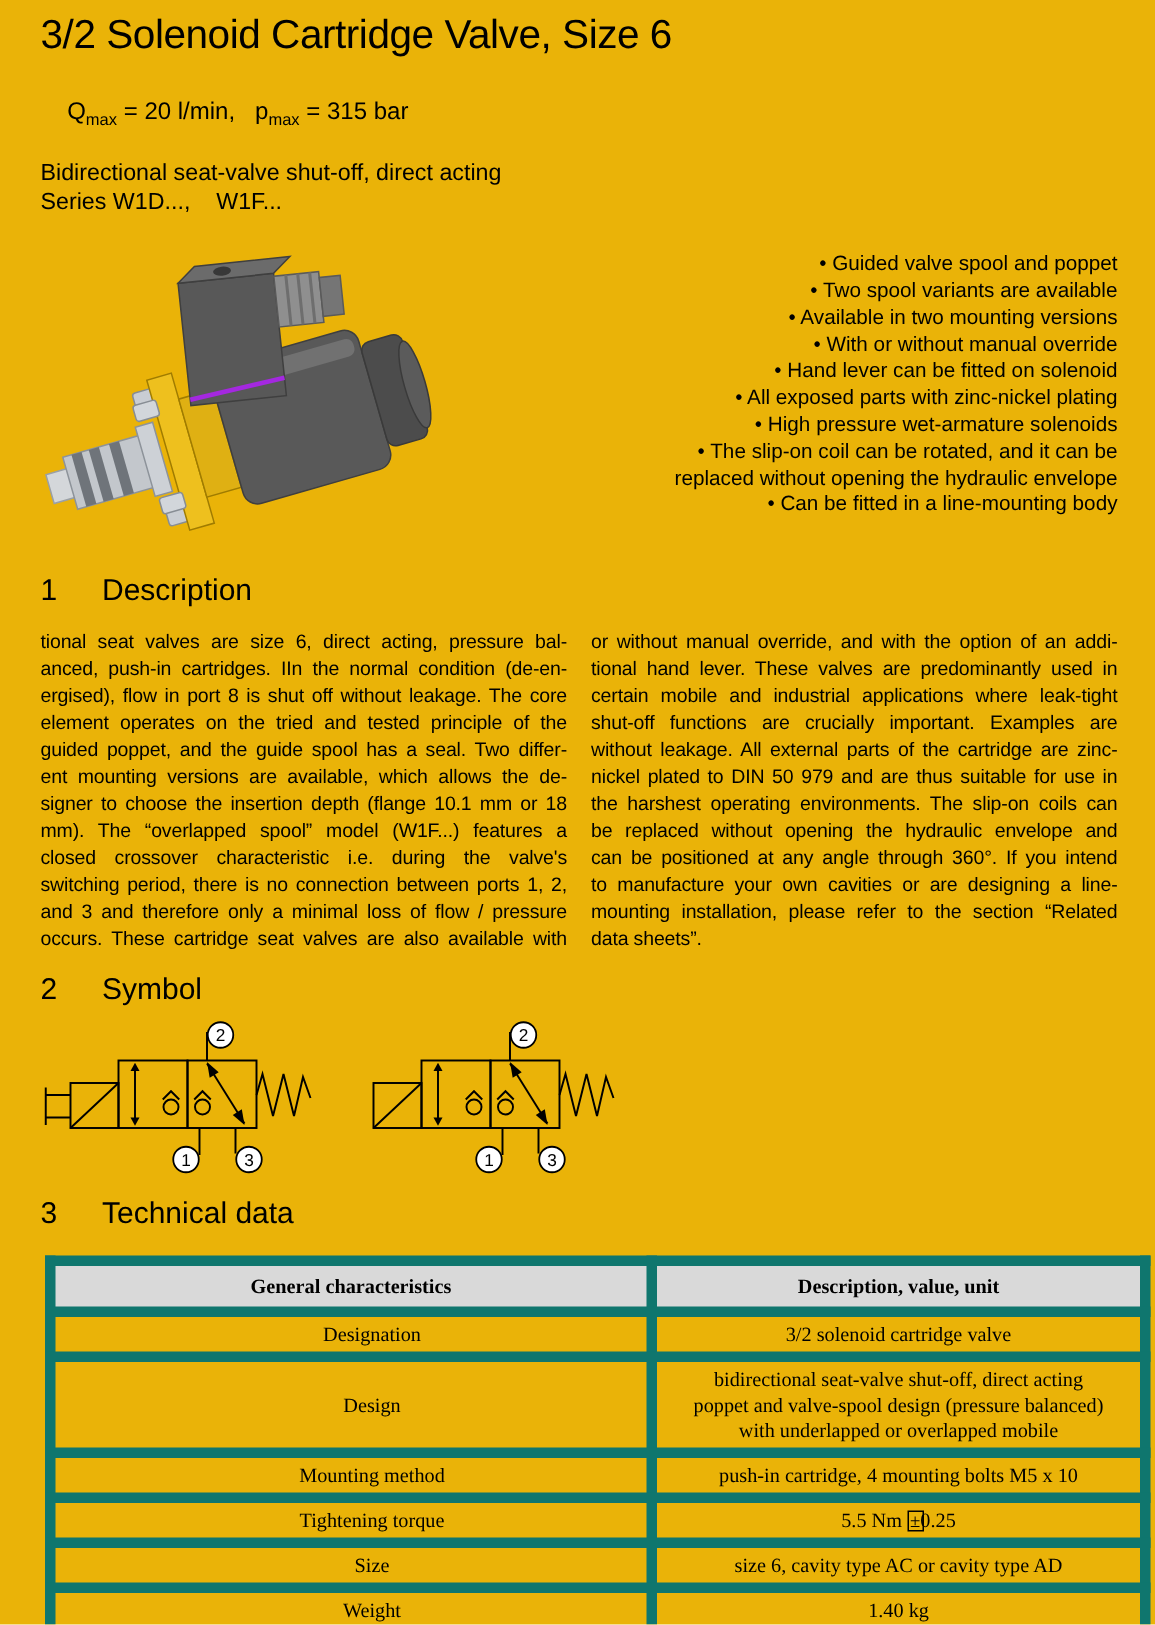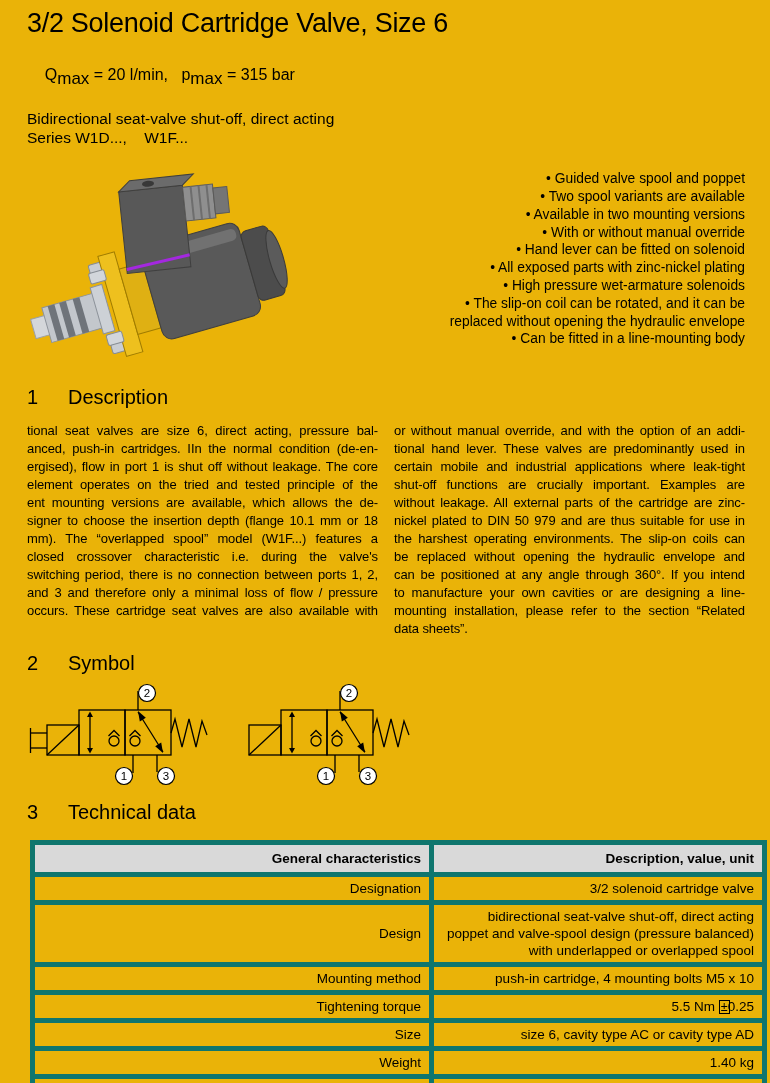--- a/index.html
+++ b/index.html
@@ -4,42 +4,42 @@
 <style>
   html,body { margin:0; padding:0; background:#fff; }
   .page {
     width:770px; height:1083px; box-sizing:border-box;
     padding:8px 25px 0 27px; background:#eab308; color:#000;
     font-family:"Liberation Sans","DejaVu Sans",sans-serif;
     overflow:hidden; position:relative;
   }
   .title { font-size:27px; font-weight:400; margin:0 0 9px; letter-spacing:-0.3px; }
   .spec-line { font-size:16px; white-space:pre; margin:0 0 2px; }
-  .spec-line sub { font-size:17px; }
+  .spec-line sub { font-size:11px; }
   .subtitle, .series { font-size:15.5px; line-height:19px; white-space:pre; }
   .hero { display:flex; margin-top:23px; height:202px; }
   .product-figure { width:272px; height:202px; flex:0 0 auto; }
   .feature-list { list-style:none; margin:0 0 0 91px; padding:0; width:372px;
     font-size:13.8px; line-height:17.8px;text-align:right; }
   .feature-list li { padding-left:12px; text-indent:-12px; white-space:pre-line; }
   .feature-list li::before { content:"\2022  "; }
   .sec-head { display:flex; font-size:20px; font-weight:400; margin:14px 0 0; }
   .sec-num { width:41px; }
   .desc-cols { display:flex; justify-content:space-between; margin-top:13px; width:718px; }
   .desc-col { width:351px; font-size:13px; line-height:18px; letter-spacing:-0.1px; }
   .tline { text-align:justify; text-align-last:justify; }
   .tline-last { text-align-last:left; }
   .symbols-row { display:flex; margin-top:8px; }
   .symbol-2 { margin-left:12px; }
   .valve-symbol text { font-size:11.5px; fill:#000; }
   .tech-table { border-collapse:collapse; margin:16px 0 0 3px; width:737px;
     border-top:2px solid #000; border-bottom:2px solid #000; }
   .tech-table th, .tech-table td {
-    border:5px solid #0f766e; text-align:right; vertical-align:middle;
-    padding:3px 8px; font-size:13.5px; line-height:17px;
+    border:7px solid #0f766e; text-align:center; vertical-align:middle;
+    padding:3px 8px; font-size:13.5px; line-height:17px;font-family:Liberation Serif, serif;
   }
   .tech-table th { background:#d9d9d9; font-weight:bold; height:21px; }
   .tech-table td.c1 { width:350px;padding-left:36px; }
   .glyph-box { display:inline-block; border:1px solid #000; padding:0 1px;
     margin-right:-2px; line-height:12px; font-size:12.5px; }
 </style>
 </head>
 <body>
 
 <div class="page">
@@ -101,22 +101,23 @@
   </div>
 
   <div class="sec-head">
     <span class="sec-num">1</span>
     <span>Description</span>
   </div>
   <div class="desc-cols">
     <div class="desc-col" id="desc-left">
         <div class="tline">tional seat valves are size 6, direct acting, pressure bal-</div>
         <div class="tline">anced, push-in cartridges. IIn the normal condition (de-en-</div>
-        <div class="tline">ergised), flow in port 1 is shut off without leakage. The core</div>
+        <div class="tline">ergised), flow in port 8 is shut off without leakage. The core</div>
         <div class="tline">element operates on the tried and tested principle of the</div>
+        <div class="tline">guided poppet, and the guide spool has a seal. Two differ-</div>
         <div class="tline">ent mounting versions are available, which allows the de-</div>
         <div class="tline">signer to choose the insertion depth (flange 10.1 mm or 18</div>
         <div class="tline">mm). The “overlapped spool” model (W1F...) features a</div>
         <div class="tline">closed crossover characteristic i.e. during the valve's</div>
         <div class="tline">switching period, there is no connection between ports 1, 2,</div>
         <div class="tline">and 3 and therefore only a minimal loss of flow / pressure</div>
         <div class="tline">occurs. These cartridge seat valves are also available with</div>
       </div>
     <div class="desc-col" id="desc-right">
         <div class="tline">or without manual override, and with the option of an addi-</div>
@@ -250,21 +251,21 @@
           <td class="c1">Designation</td>
           <td>
             <div>3/2 solenoid cartridge valve</div>
           </td>
         </tr>
         <tr>
           <td class="c1">Design</td>
           <td>
             <div>bidirectional seat-valve shut-off, direct acting</div>
             <div>poppet and valve-spool design (pressure balanced)</div>
-            <div>with underlapped or overlapped spool</div>
+            <div>with underlapped or overlapped mobile</div>
           </td>
         </tr>
         <tr>
           <td class="c1">Mounting method</td>
           <td>
             <div>push-in cartridge, 4 mounting bolts M5 x 10</div>
           </td>
         </tr>
         <tr>
           <td class="c1">Tightening torque</td>

